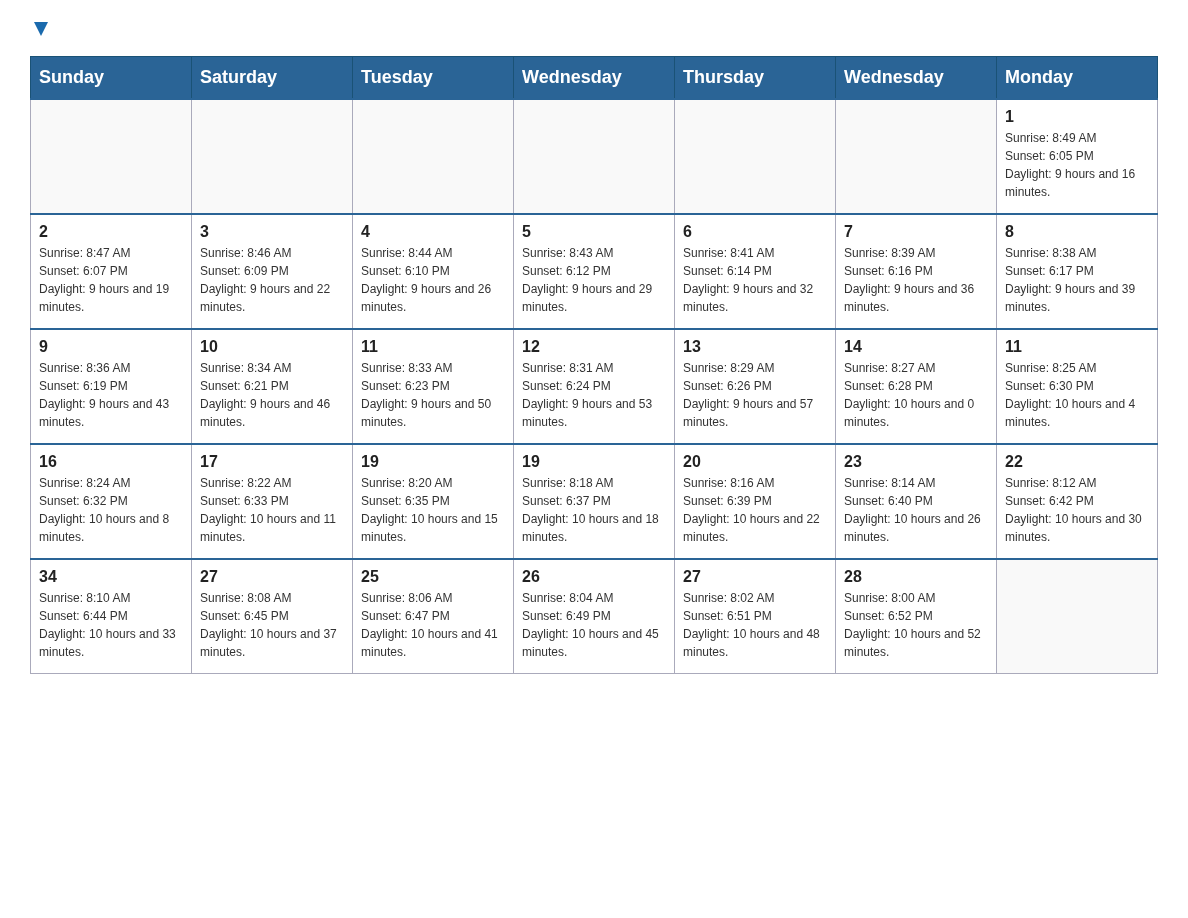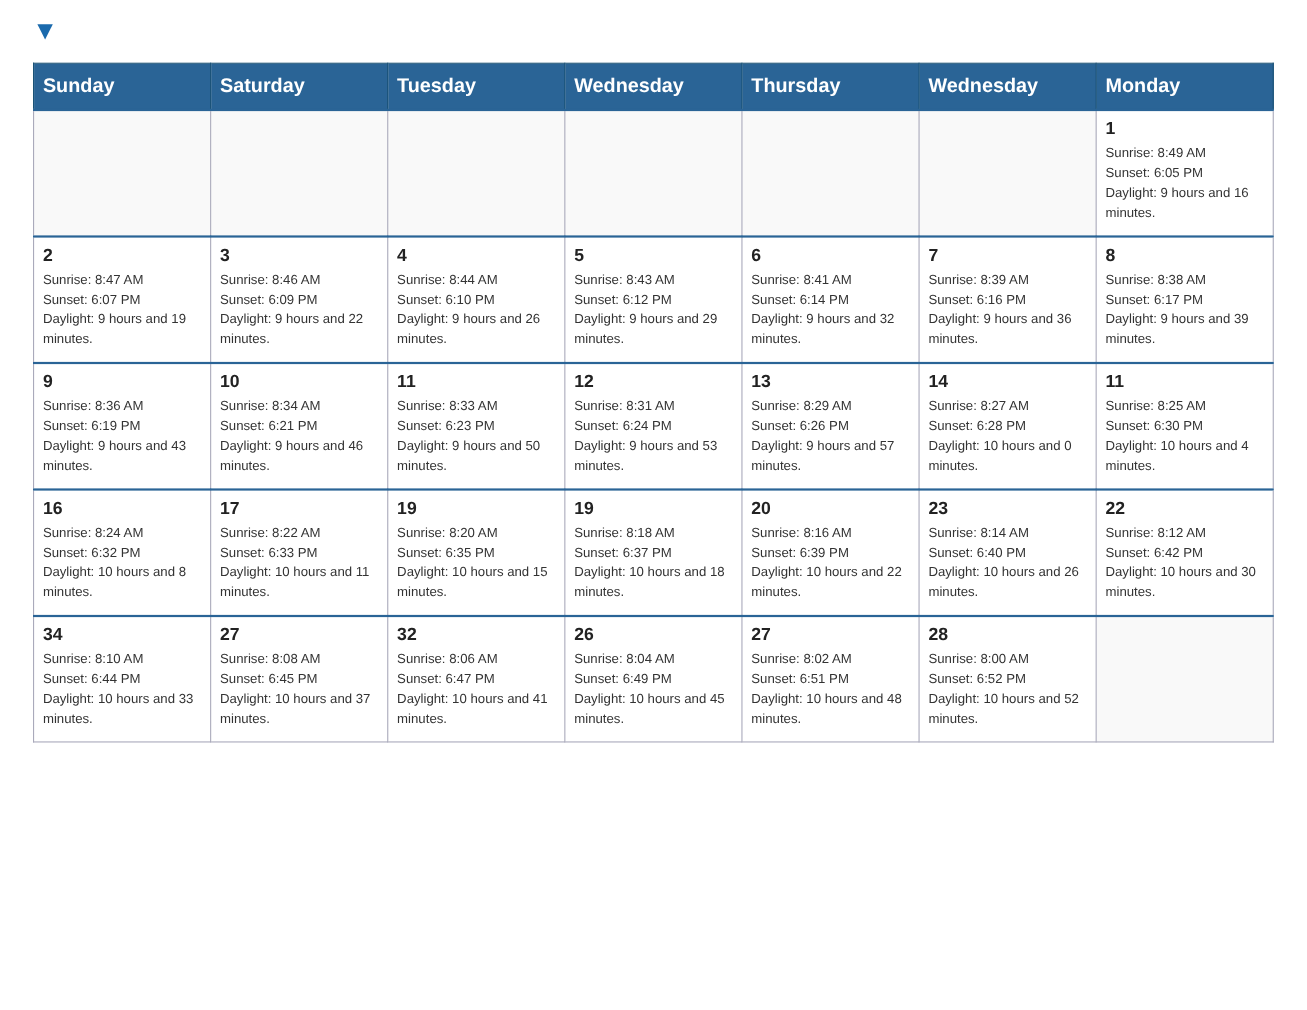--- a/index.html
+++ b/index.html
@@ -236,21 +236,21 @@
       <tr>
         <td>
           <span class="day-number">34</span>
           <div class="day-info">Sunrise: 8:10 AM<br>Sunset: 6:44 PM<br>Daylight: 10 hours and 33 minutes.</div>
         </td>
         <td>
           <span class="day-number">27</span>
           <div class="day-info">Sunrise: 8:08 AM<br>Sunset: 6:45 PM<br>Daylight: 10 hours and 37 minutes.</div>
         </td>
         <td>
-          <span class="day-number">32</span>
+          <span class="day-number">25</span>
           <div class="day-info">Sunrise: 8:06 AM<br>Sunset: 6:47 PM<br>Daylight: 10 hours and 41 minutes.</div>
         </td>
         <td>
           <span class="day-number">26</span>
           <div class="day-info">Sunrise: 8:04 AM<br>Sunset: 6:49 PM<br>Daylight: 10 hours and 45 minutes.</div>
         </td>
         <td>
           <span class="day-number">27</span>
           <div class="day-info">Sunrise: 8:02 AM<br>Sunset: 6:51 PM<br>Daylight: 10 hours and 48 minutes.</div>
         </td>

